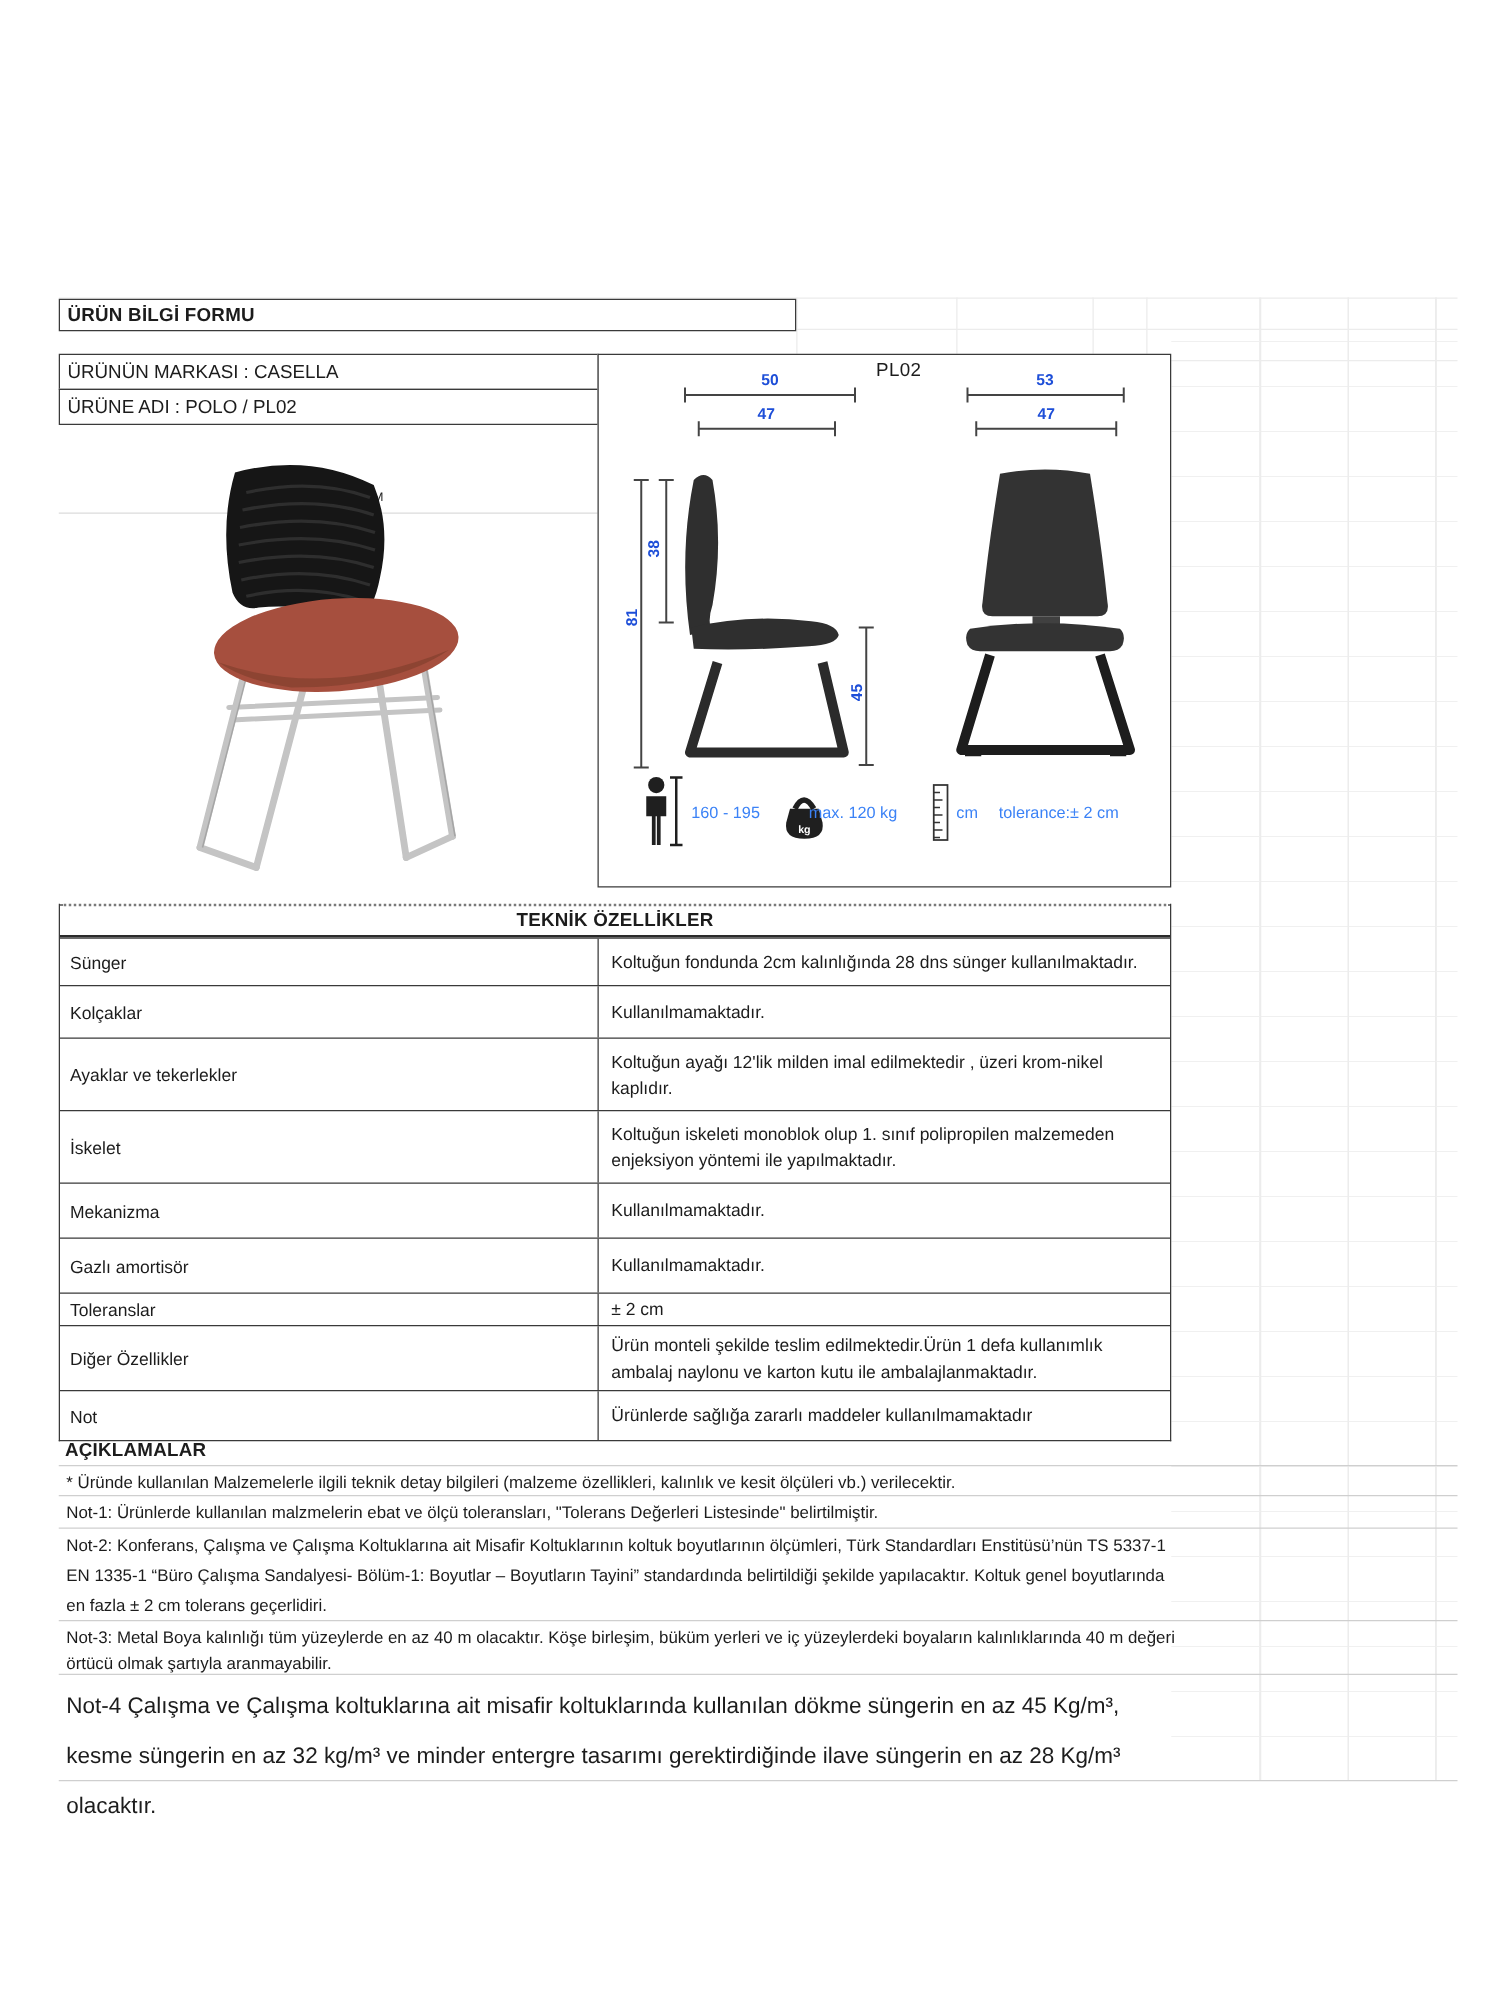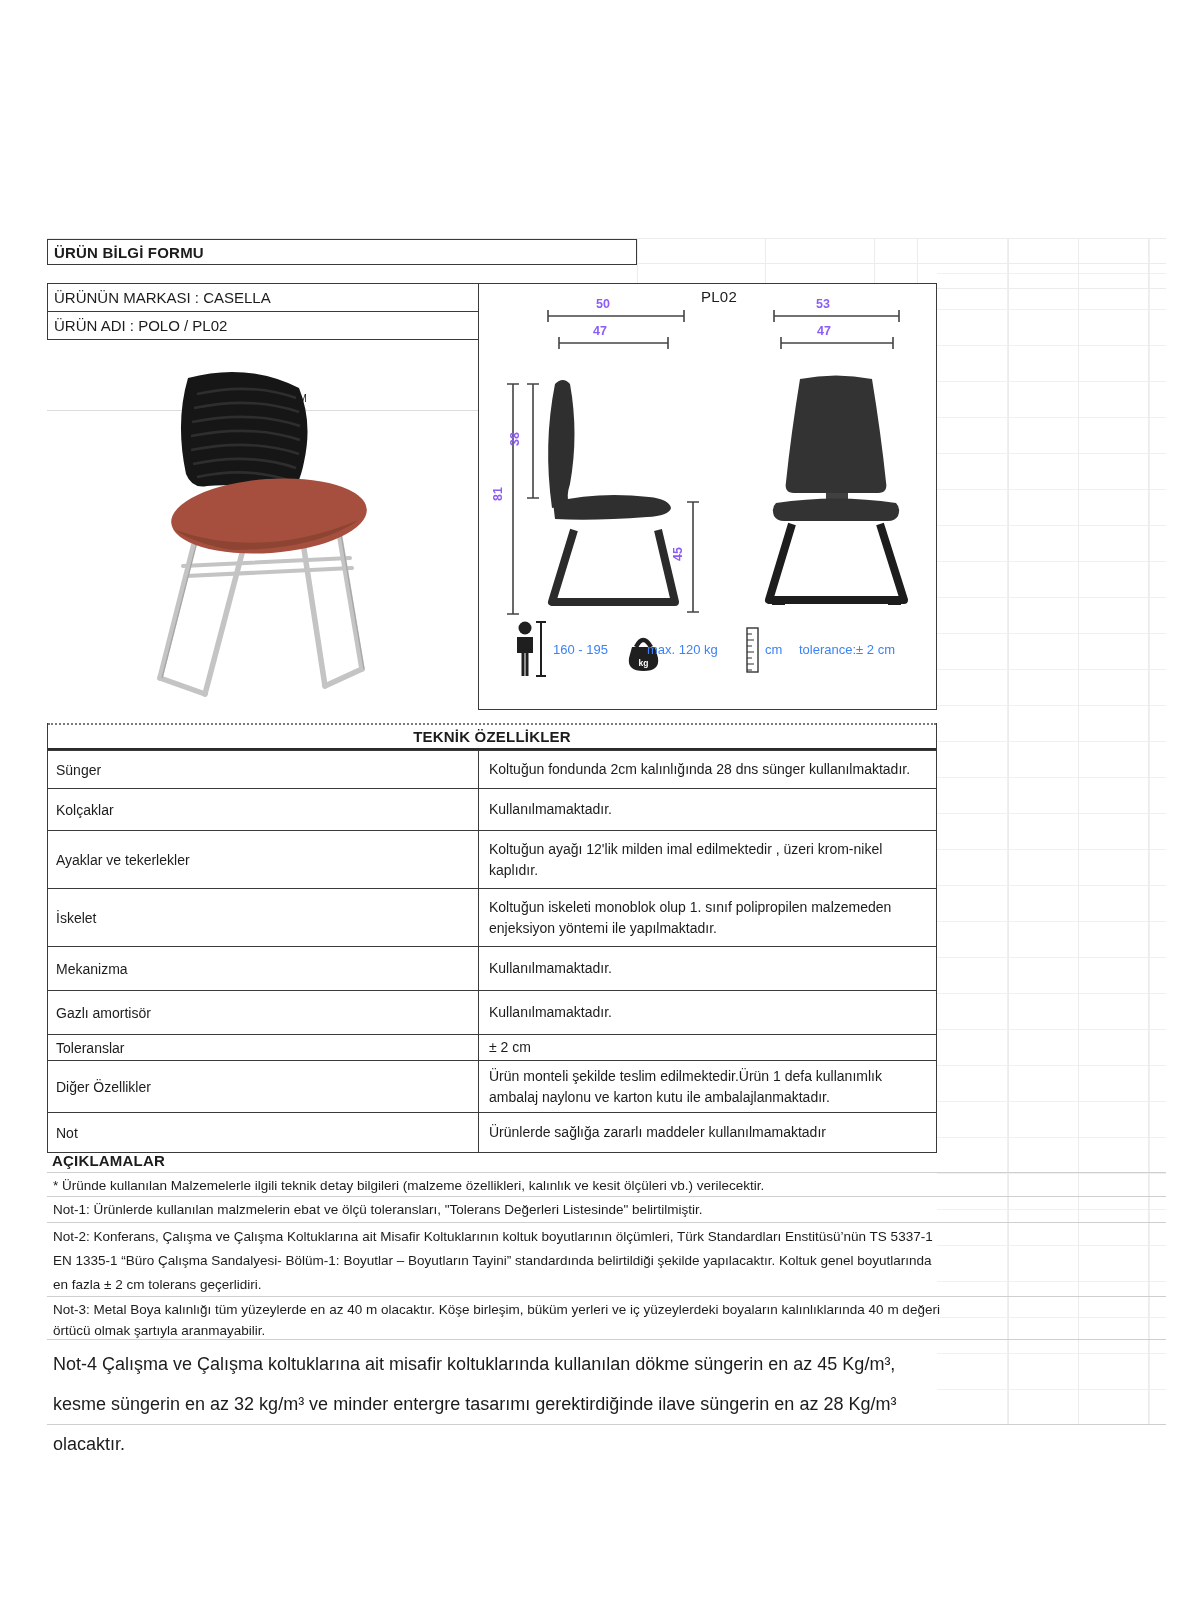--- a/index.html
+++ b/index.html
@@ -17,21 +17,21 @@
       repeating-linear-gradient(to bottom, transparent 0 35px, #f0f0f0 35px 36px),
       repeating-linear-gradient(to right, transparent 0 70px, #efefef 70px 71px);
   }
   
   .cell{border:1.6px solid #3a3a3a;background:#fff;display:flex;align-items:center;}
   .title-cell{font-weight:bold;font-size:15px;padding-left:6px;letter-spacing:.2px;}
   .info-cell{font-size:15px;padding-left:6px;}
   .caption-cell{justify-content:center;font-size:10px;border:none;border-bottom:1px solid #dcdcdc;background:transparent;margin-top:48px;}
   
   #drawing-panel{border:1.6px solid #3a3a3a;background:#fff;}
-  .dim-label{position:absolute;font-weight:bold;font-size:12.5px;text-align:left;color:#8b5cf6;}
+  .dim-label{position:absolute;font-weight:bold;font-size:12.5px;text-align:center;color:#1d4ed8;}
   .vdim{display:inline-block;transform:rotate(-90deg);}
   .model-label{position:absolute;font-weight:normal;font-size:15px;text-align:center;letter-spacing:.3px;}
   .usage-label{position:absolute;font-size:13px;color:#3b82f6;white-space:nowrap;}
   
   #spec-table{border-left:1.6px solid #3a3a3a;border-right:1.6px solid #3a3a3a;border-bottom:1.6px solid #3a3a3a;background:#fff;}
   #spec-header{height:23px;border-top:2px dotted #7a7a7a;border-bottom:2.2px solid #2b2b2b;
     display:flex;align-items:center;justify-content:center;font-weight:bold;font-size:15px;letter-spacing:.2px;}
   .spec-row{display:flex;align-items:center;border-top:1.5px solid #3a3a3a;box-sizing:border-box;}
   .spec-row:first-of-type{border-top:none;}
   .spec-label{width:431px;flex:0 0 431px;align-self:stretch;display:flex;align-items:center;
@@ -61,21 +61,21 @@
   <div class="gridline-v" style="left:765px;top:238px;height:52px;"></div>
   <div class="gridline-v" style="left:874px;top:238px;height:52px;"></div>
   <div class="gridline-v" style="left:917px;top:238px;height:52px;"></div>
   <div class="gridline-v" style="left:1008px;top:238px;height:1186px;"></div>
   <div class="gridline-v" style="left:1078px;top:238px;height:1186px;"></div>
   <div class="gridline-v" style="left:1148px;top:238px;height:1186px;"></div>
 
   <div class="abs cell info-cell" style="left:47px;top:283px;width:432px;height:29px;">ÜRÜNÜN MARKASI : CASELLA</div>
 
   <div class="abs cell title-cell" style="left:47px;top:239px;width:590px;height:26px;">ÜRÜN BİLGİ FORMU</div>
-  <div class="abs cell info-cell" style="left:47px;top:310.5px;width:432px;height:29px;">ÜRÜN ADI : POLO / PL02</div>
+  <div class="abs cell info-cell" style="left:47px;top:310.5px;width:432px;height:29px;">ÜRÜNE ADI : POLO / PL02</div>
 
   <div class="abs cell caption-cell" style="left:47px;top:339px;width:432px;height:24px;">ÜRÜNE AİT RESİM</div>
 
   <div class="abs" style="left:47px;top:364px;width:431px;height:346px;">
     <svg width="431" height="346" viewBox="0 0 431 346">
 
       <g stroke="#c4c4c4" stroke-width="5.5" stroke-linecap="round" fill="none">
         <path d="M148,176 L113,314"></path>
         <path d="M292,168 L315,305"></path>
         <path d="M198,178 L158,330"></path>

